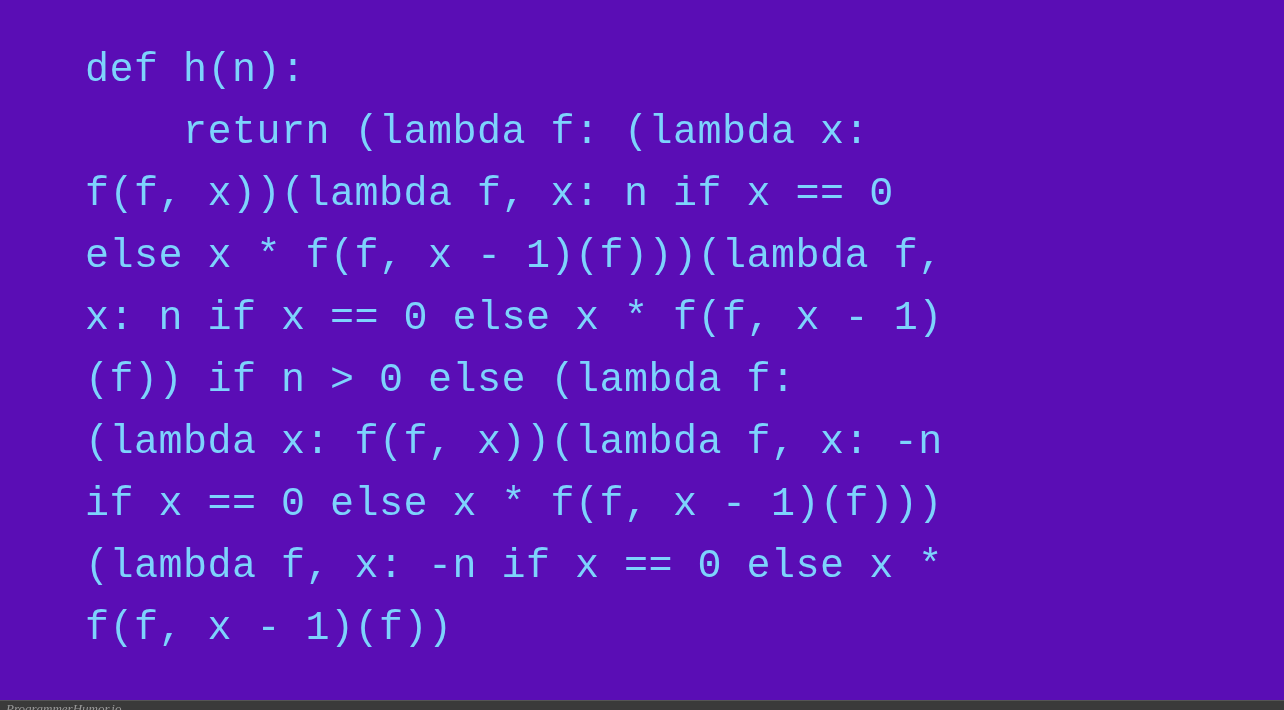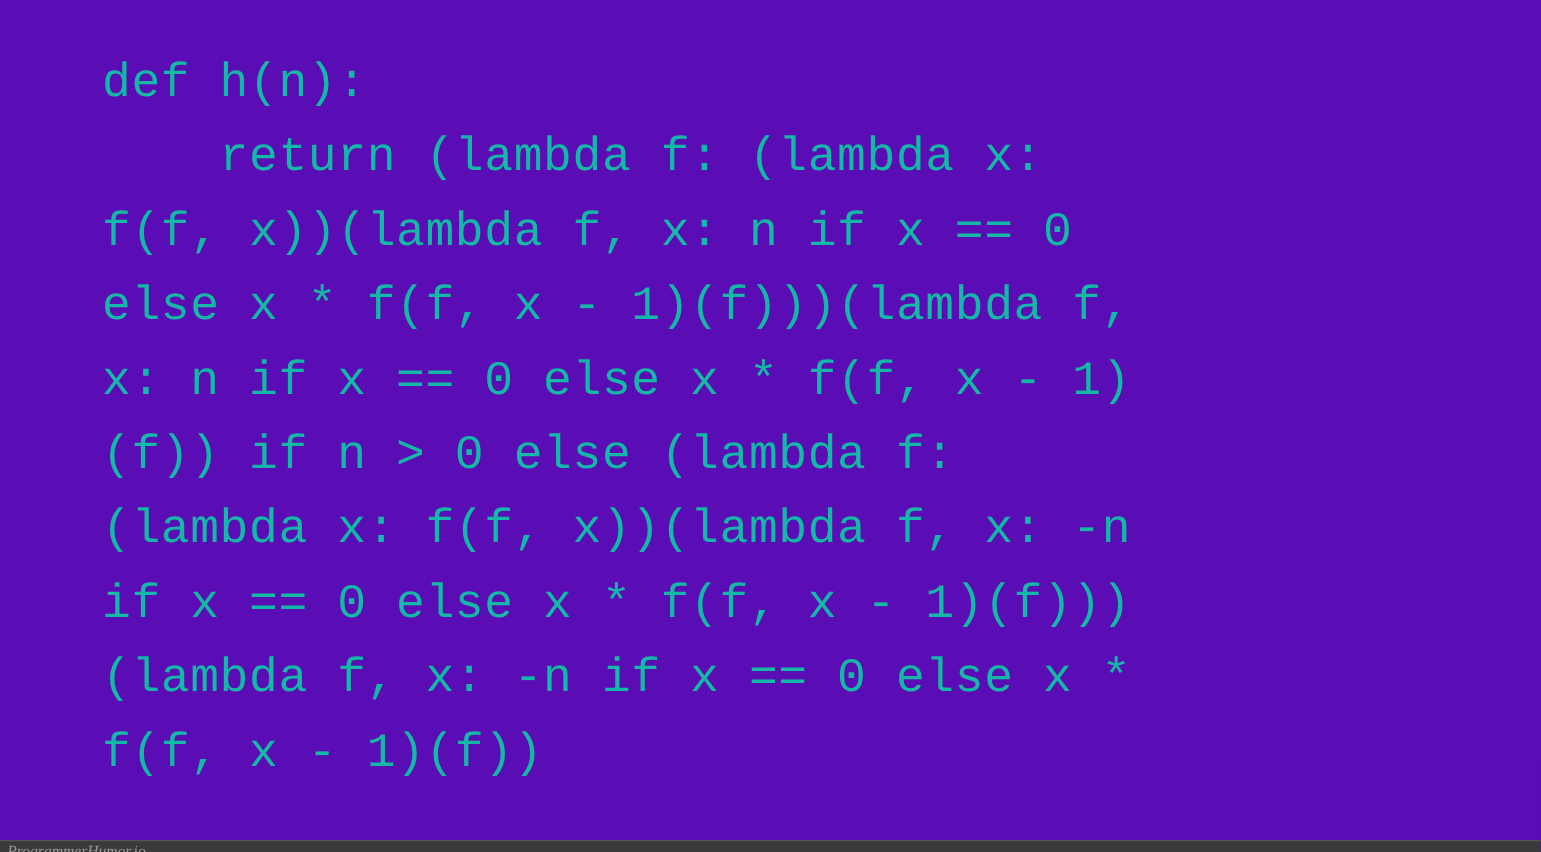--- a/index.html
+++ b/index.html
@@ -18,21 +18,21 @@
     .code-container {
       flex: 1;
       padding: 40px 85px;
       display: flex;
       align-items: flex-start;
     }
     .code-block {
       font-family: 'Menlo', 'Consolas', 'Courier New', monospace;
       font-size: 40px;
       line-height: 1.55;
-      color: #14b8a6;
+      color: #7dd3fc;
       white-space: pre-wrap;
       word-break: break-word;
       letter-spacing: 0.5px;
     }
     .footer {
       height: 22px;
       background: #3a3a3a;
       display: flex;
       align-items: center;
       padding-left: 6px;

